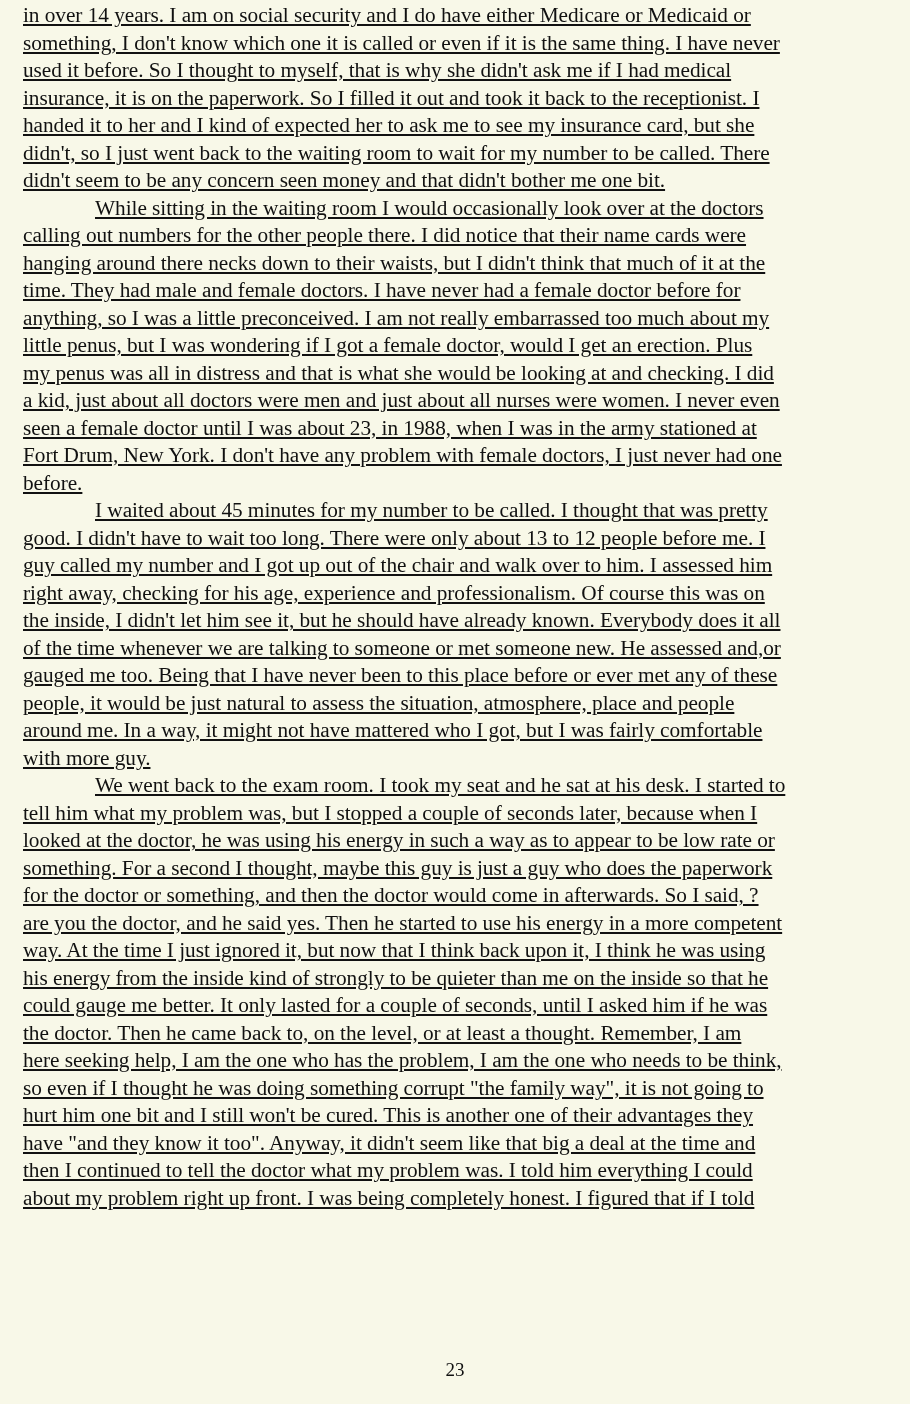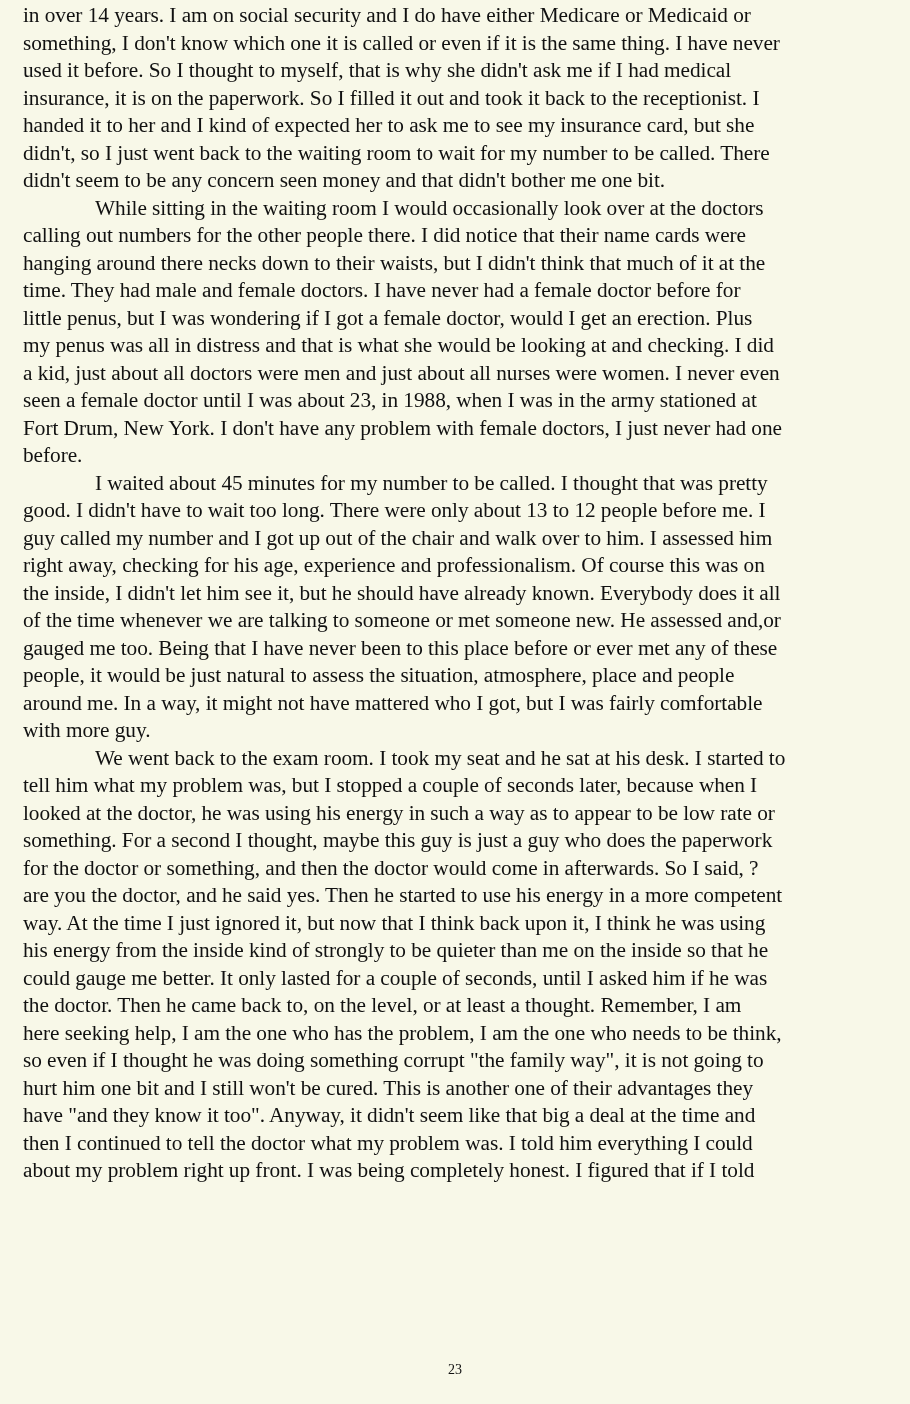--- a/index.html
+++ b/index.html
@@ -13,57 +13,59 @@
       position: relative;
       overflow: hidden;
       font-family: "Liberation Serif", "DejaVu Serif", serif;
       color: #111;
     }
     .page {
       position: absolute;
       left: 23px;
       top: 2px;
       width: 880px;
+      text-decoration: underline;
     }
     .line {
       display: block;
       font-size: 21.3px;
       line-height: 27.5px;
       height: 27.5px;
       white-space: nowrap;
       letter-spacing: -0.05px;
     }
     .line.indent {
       padding-left: 72px;
     }
     .page-number {
       position: absolute;
       left: 0;
       width: 910px;
       top: 1356px;
       text-align: center;
-      font-size: 14px;
+      font-size: 19px;
       line-height: 27px;
     }
   </style>
 </head>
 <body>
 
 <div class="page" id="doc-body">
     <span class="line">in over 14 years. I am on social security and I do have either Medicare or Medicaid or</span>
     <span class="line">something, I don't know which one it is called or even if it is the same thing. I have never</span>
     <span class="line">used it before. So I thought to myself, that is why she didn't ask me if I had medical</span>
     <span class="line">insurance, it is on the paperwork. So I filled it out and took it back to the receptionist. I</span>
     <span class="line">handed it to her and I kind of expected her to ask me to see my insurance card, but she</span>
     <span class="line">didn't, so I just went back to the waiting room to wait for my number to be called. There</span>
     <span class="line">didn't seem to be any concern seen money and that didn't bother me one bit.</span>
     <span class="line indent">While sitting in the waiting room I would occasionally look over at the doctors</span>
     <span class="line">calling out numbers for the other people there. I did notice that their name cards were</span>
     <span class="line">hanging around there necks down to their waists, but I didn't think that much of it at the</span>
     <span class="line">time. They had male and female doctors. I have never had a female doctor before for</span>
+    <span class="line">anything, so I was a little preconceived. I am not really embarrassed too much about my</span>
     <span class="line">little penus, but I was wondering if I got a female doctor, would I get an erection. Plus</span>
     <span class="line">my penus was all in distress and that is what she would be looking at and checking. I did</span>
     <span class="line">a kid, just about all doctors were men and just about all nurses were women. I never even</span>
     <span class="line">seen a female doctor until I was about 23, in 1988, when I was in the army stationed at</span>
     <span class="line">Fort Drum, New York. I don't have any problem with female doctors, I just never had one</span>
     <span class="line">before.</span>
     <span class="line indent">I waited about 45 minutes for my number to be called. I thought that was pretty</span>
     <span class="line">good. I didn't have to wait too long. There were only about 13 to 12 people before me. I</span>
     <span class="line">guy called my number and I got up out of the chair and walk over to him. I assessed him</span>
     <span class="line">right away, checking for his age, experience and professionalism. Of course this was on</span>

